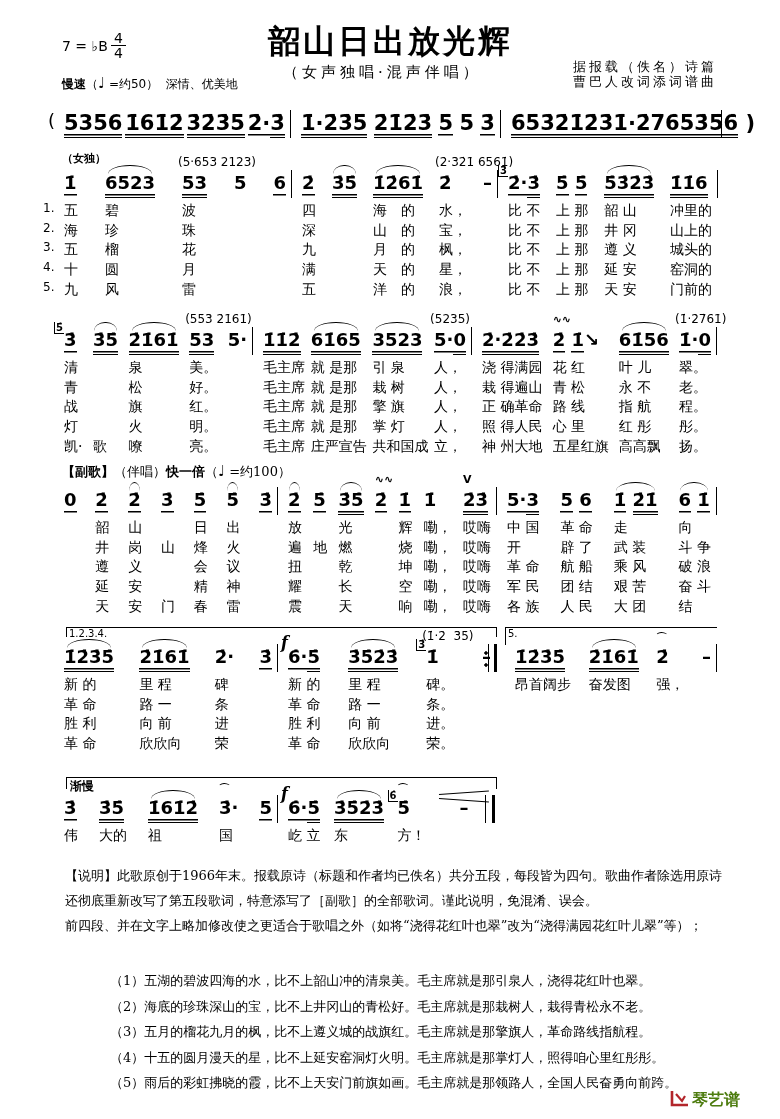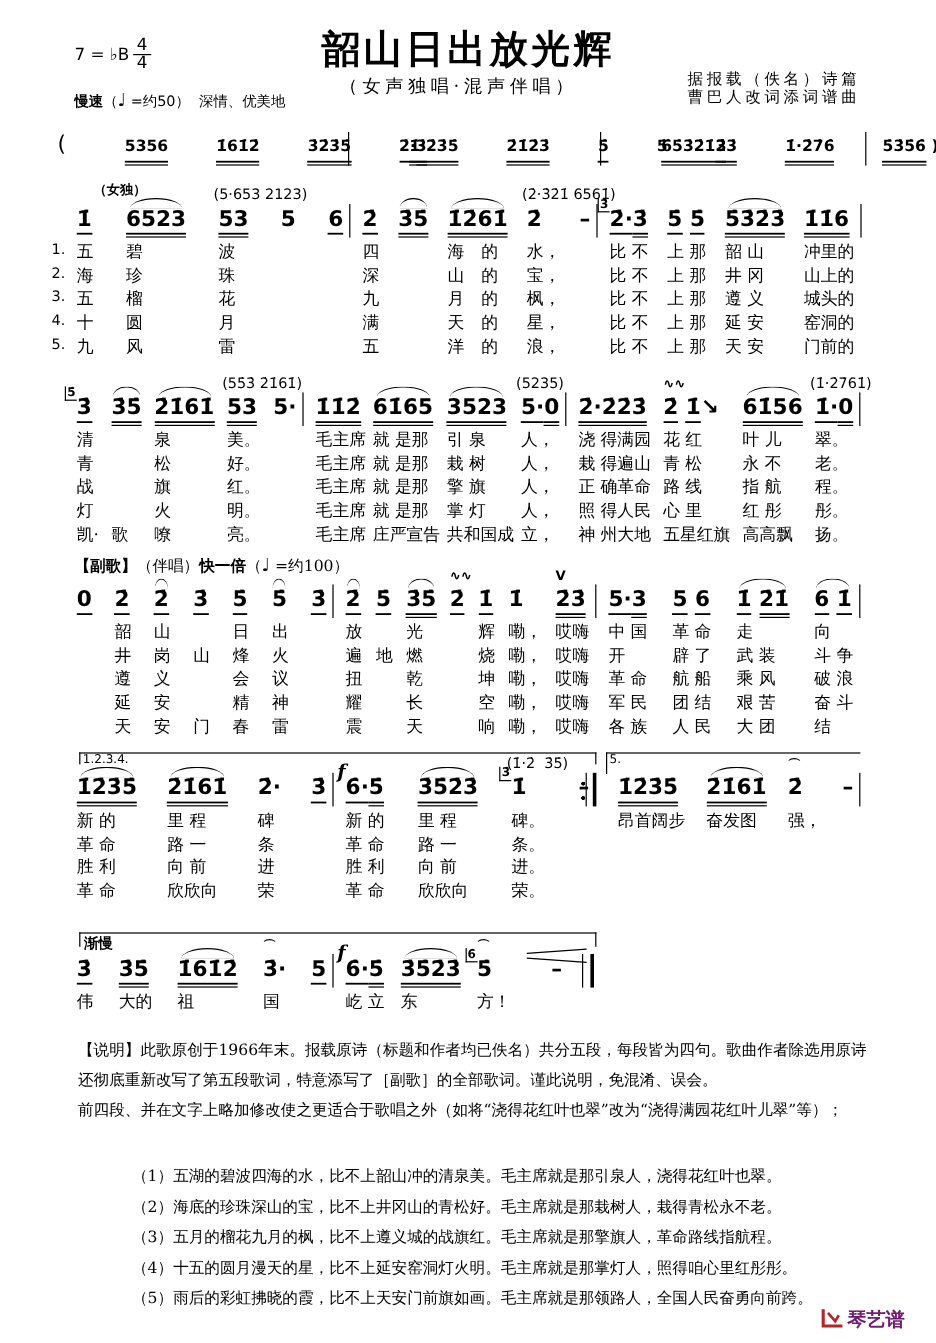--- a/index.html
+++ b/index.html
@@ -32,52 +32,52 @@
 
 .s0 .measure:nth-of-type(1){width:229px}.s0 .measure:nth-of-type(2){width:210px}.s0 .measure:nth-of-type(3){width:221px}
 .s1 .measure:nth-of-type(1){width:230px}.s1 .measure:nth-of-type(2){width:206px}.s1 .measure:nth-of-type(3){width:220px}
 .s2 .measure:nth-of-type(1){width:191px}.s2 .measure:nth-of-type(2){width:219px}.s2 .measure:nth-of-type(3){width:245px}
 .s3 .measure:nth-of-type(1){width:216px}.s3 .measure:nth-of-type(2){width:219px}.s3 .measure:nth-of-type(3){width:220px}
 .s4 .measure:nth-of-type(1){width:216px}.s4 .measure:nth-of-type(2){width:219px}.s4 .measure:nth-of-type(3){width:212px;margin-left:8px}
 .s5 .measure:nth-of-type(1){width:216px}.s5 .measure:nth-of-type(2){width:217px}
 
 .grp{position:relative;display:flex;flex-direction:column;align-items:flex-start;flex:none;}
 .nrow{position:relative;height:28px;display:flex;align-items:flex-start;white-space:pre;font:bold 18px "DejaVu Sans",sans-serif;line-height:20px;}
-.s0 .nrow{font-size:13px;margin-left:40px;}
+.s0 .nrow{font-size:21px;}
 .seg{display:inline-block;padding-bottom:5px;background-repeat:no-repeat;}
 .seg[data-u="1"]{background-image:linear-gradient(#000,#000);background-size:100% 1.5px;background-position:0 calc(100% - 3px);}
 .seg[data-u="2"]{background-image:linear-gradient(#000,#000),linear-gradient(#000,#000);background-size:100% 1.5px,100% 1.5px;background-position:0 calc(100% - 3px),0 100%;}
 .lyr{height:19.7px;line-height:19.7px;font-size:14px;white-space:pre;}
 .anno{position:absolute;left:-4px;bottom:calc(100% + 4px);font:12px "DejaVu Sans",sans-serif;white-space:pre;}
 .grace{position:absolute;right:100%;top:-8px;font:bold 10px "DejaVu Sans",sans-serif;border-left:1px solid #000;border-bottom:1px solid #000;padding:0 1px;line-height:11px;}
 .mark{position:absolute;left:0;top:-17px;font:bold 11px "DejaVu Sans",sans-serif;white-space:pre;}
 .dyn{position:absolute;left:3px;top:-14px;font:italic bold 16px "DejaVu Serif",serif;}
 .anno:empty,.grace:empty,.mark:empty,.dyn:empty{display:none;}
 .grp[data-deco="arc"] .nrow::before{content:"";position:absolute;left:6%;right:6%;top:-8px;height:8px;border-top:1.3px solid #000;border-radius:50% 50% 0 0/100% 100% 0 0;}
 .grp[data-deco="hairpin"]{min-width:50px;align-items:center;}
 .grp[data-deco="hairpin"]::before,.grp[data-deco="hairpin"]::after{content:"";position:absolute;left:0;width:50px;border-top:1.3px solid #000;transform-origin:left center;}
 .grp[data-deco="hairpin"]::before{top:-4px;transform:rotate(-4deg);}
 .grp[data-deco="hairpin"]::after{top:0px;transform:rotate(4deg);}
 
 .open-paren{position:absolute;left:-14px;top:-3px;font:18px "DejaVu Sans",sans-serif;}
 .vnums{position:absolute;left:-19px;top:28px;}
 .vnum{height:19.7px;line-height:19.7px;font:12px "DejaVu Sans",sans-serif;}
-.sys-label{position:absolute;left:16px;top:-22px;font:bold 11px "DejaVu Sans",sans-serif;white-space:pre;}
+.sys-label{position:absolute;left:0;top:-22px;font:bold 11px "DejaVu Sans",sans-serif;white-space:pre;}
 .volta{position:absolute;top:-20px;height:10px;border-top:1px solid #000;border-left:1px solid #000;font:10px "DejaVu Sans",sans-serif;padding-left:2px;line-height:12px;}
 .volta.v1{left:4px;width:431px;border-right:1px solid #000;}
 .volta.v2{left:443px;width:212px;height:18px;}
 .rit{position:absolute;left:4px;top:-21px;width:431px;height:12px;border:1px solid #000;border-bottom:none;font:bold 12px "DejaVu Sans",sans-serif;padding:2px 0 0 3px;line-height:12px;}
 
 .chorus-label{position:absolute;left:62px;top:462px;font-size:13px;white-space:pre;}
 .chorus-label .b{font-weight:bold;}
 .chorus-label .qn{font-size:15px;}
 
 .expl{position:absolute;left:65px;top:863px;font-size:13px;line-height:25px;white-space:nowrap;}
 .poem{position:absolute;left:110px;top:968px;font-size:13px;line-height:25.6px;white-space:nowrap;}
-.wm{position:absolute;left:684px;top:1090px;display:flex;align-items:center;color:#701a75;font:bold 16px "DejaVu Sans",sans-serif;justify-content:center;}
+.wm{position:absolute;left:670px;top:1090px;display:flex;align-items:center;color:#4d7c0f;font:bold 16px "DejaVu Sans",sans-serif;justify-content:center;}
 .wm svg{margin-right:2px;}
 </style>
 </head>
 <body>
 
 <div class="hdr-key">7 = ♭B</div>
 <div class="tsig">
   <span class="num">4</span>
   <span class="den">4</span>
 </div>

